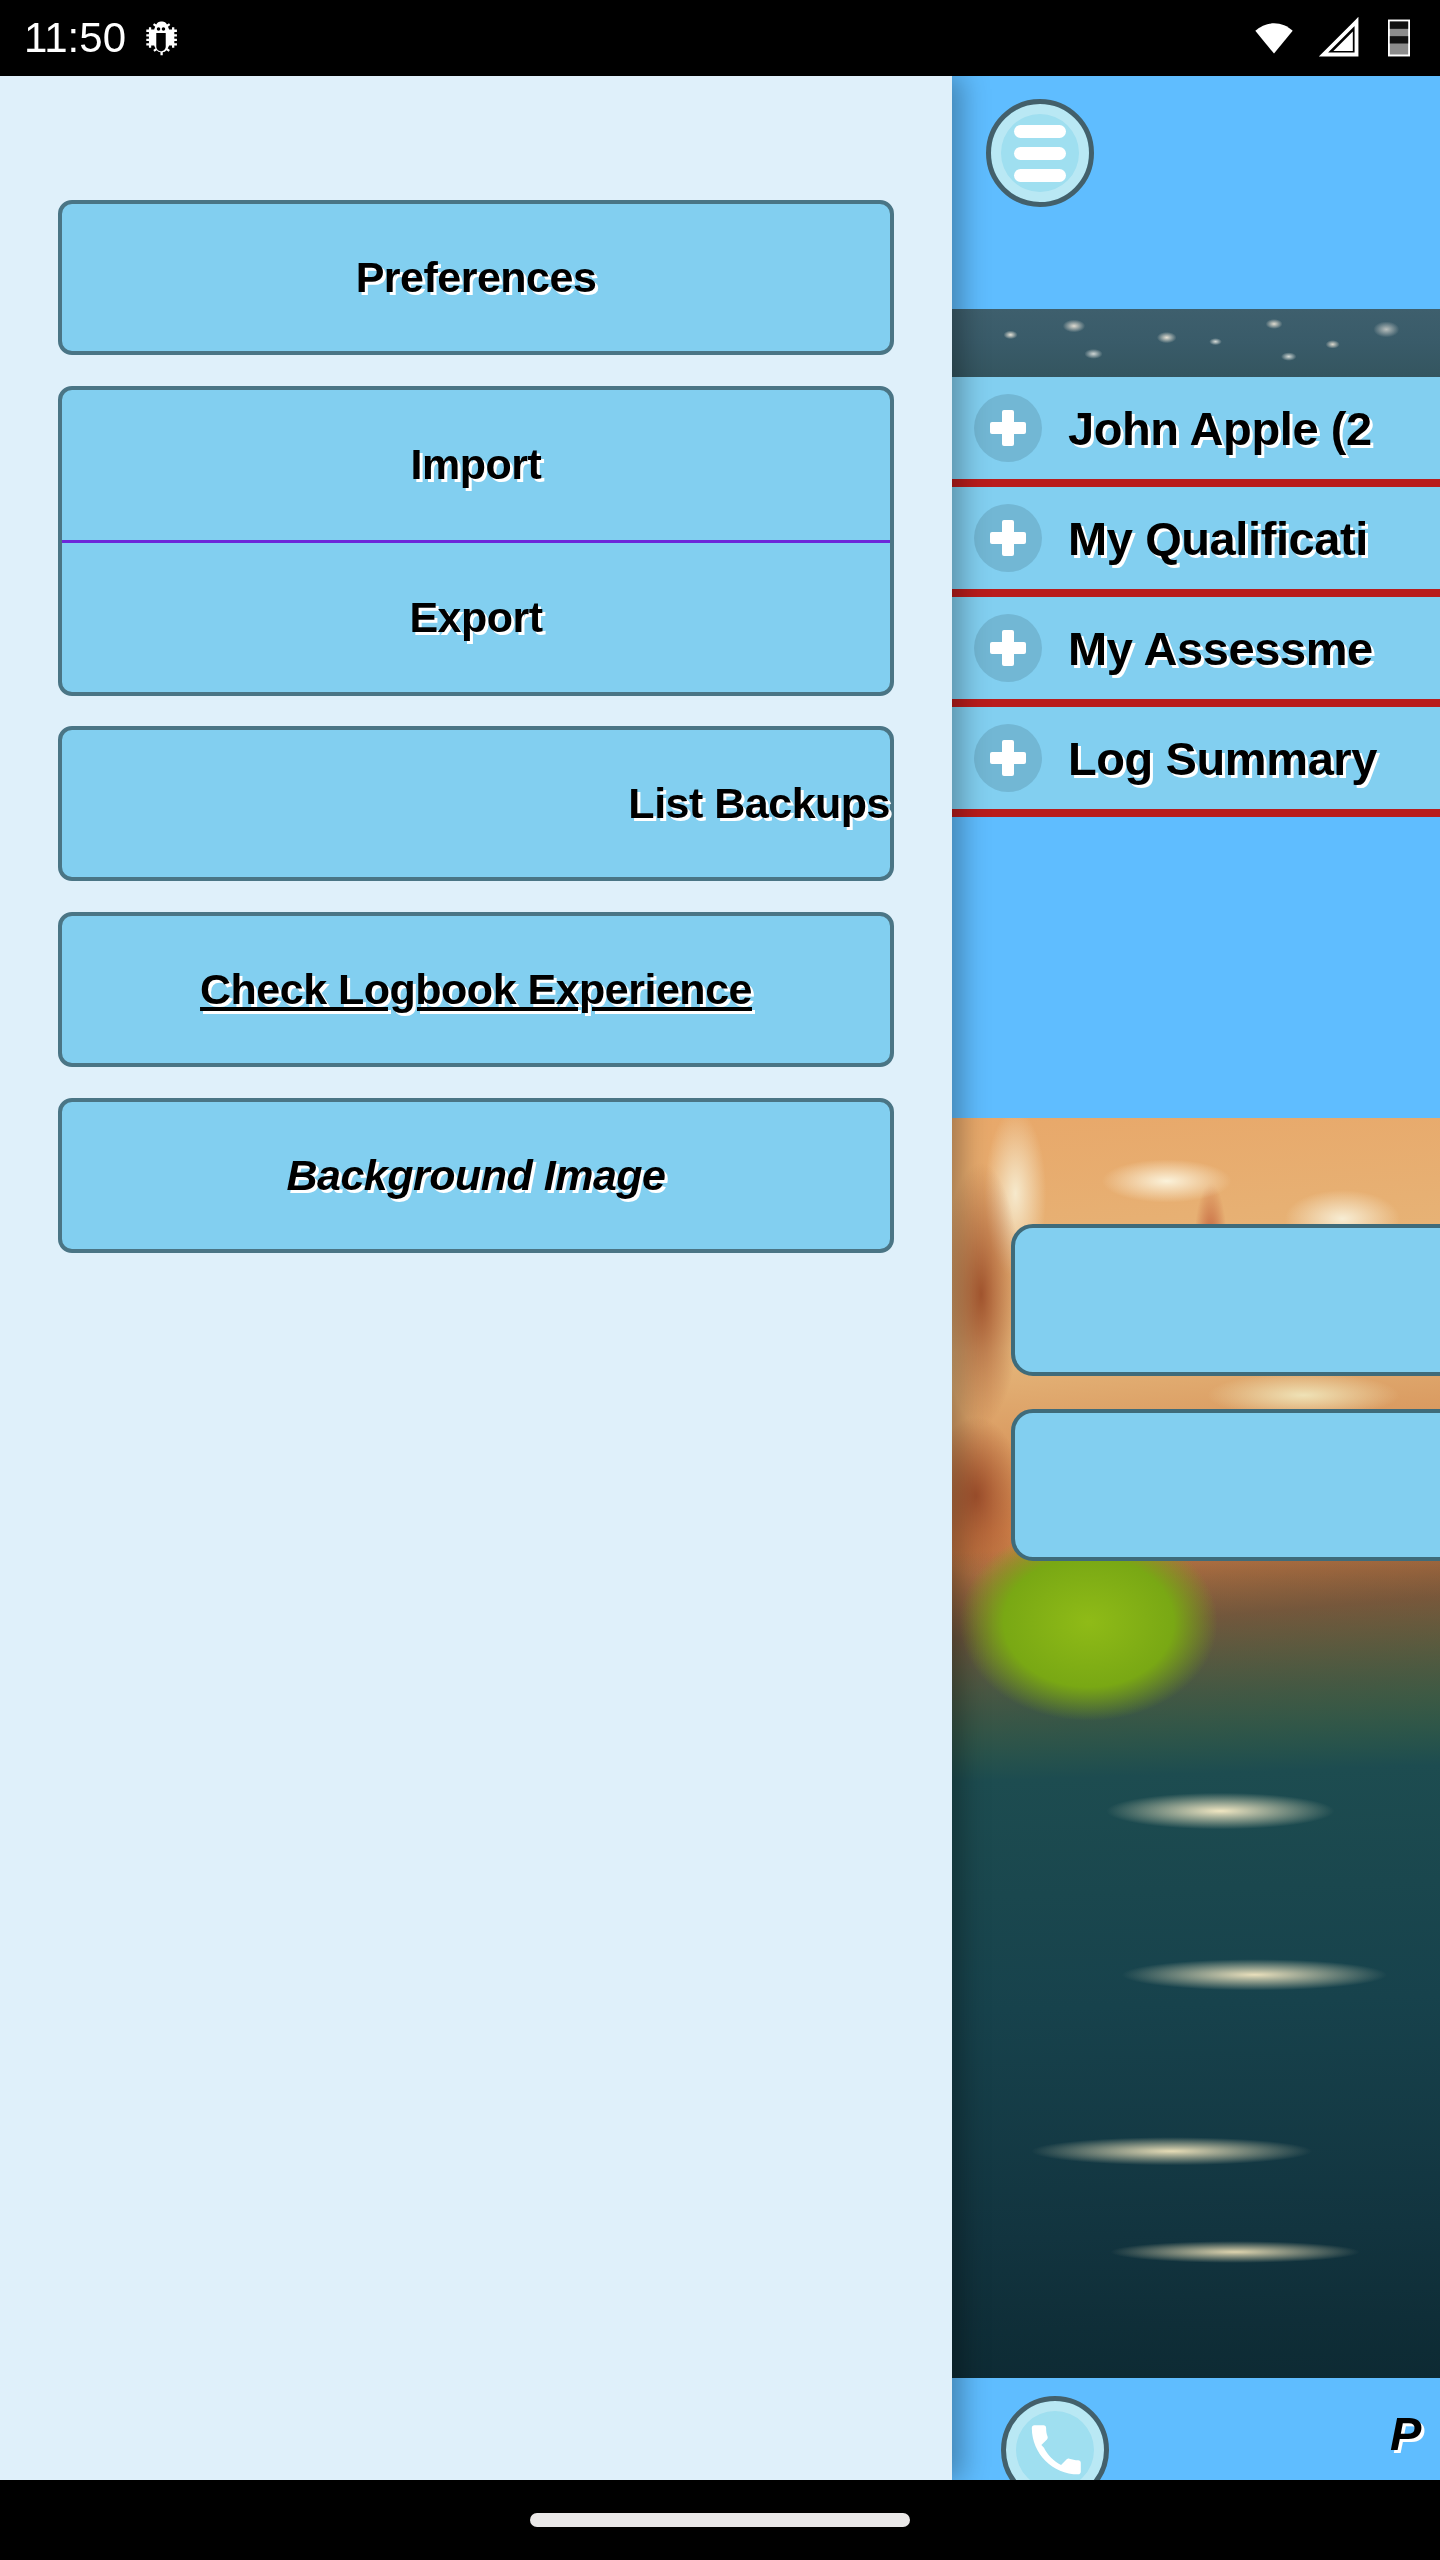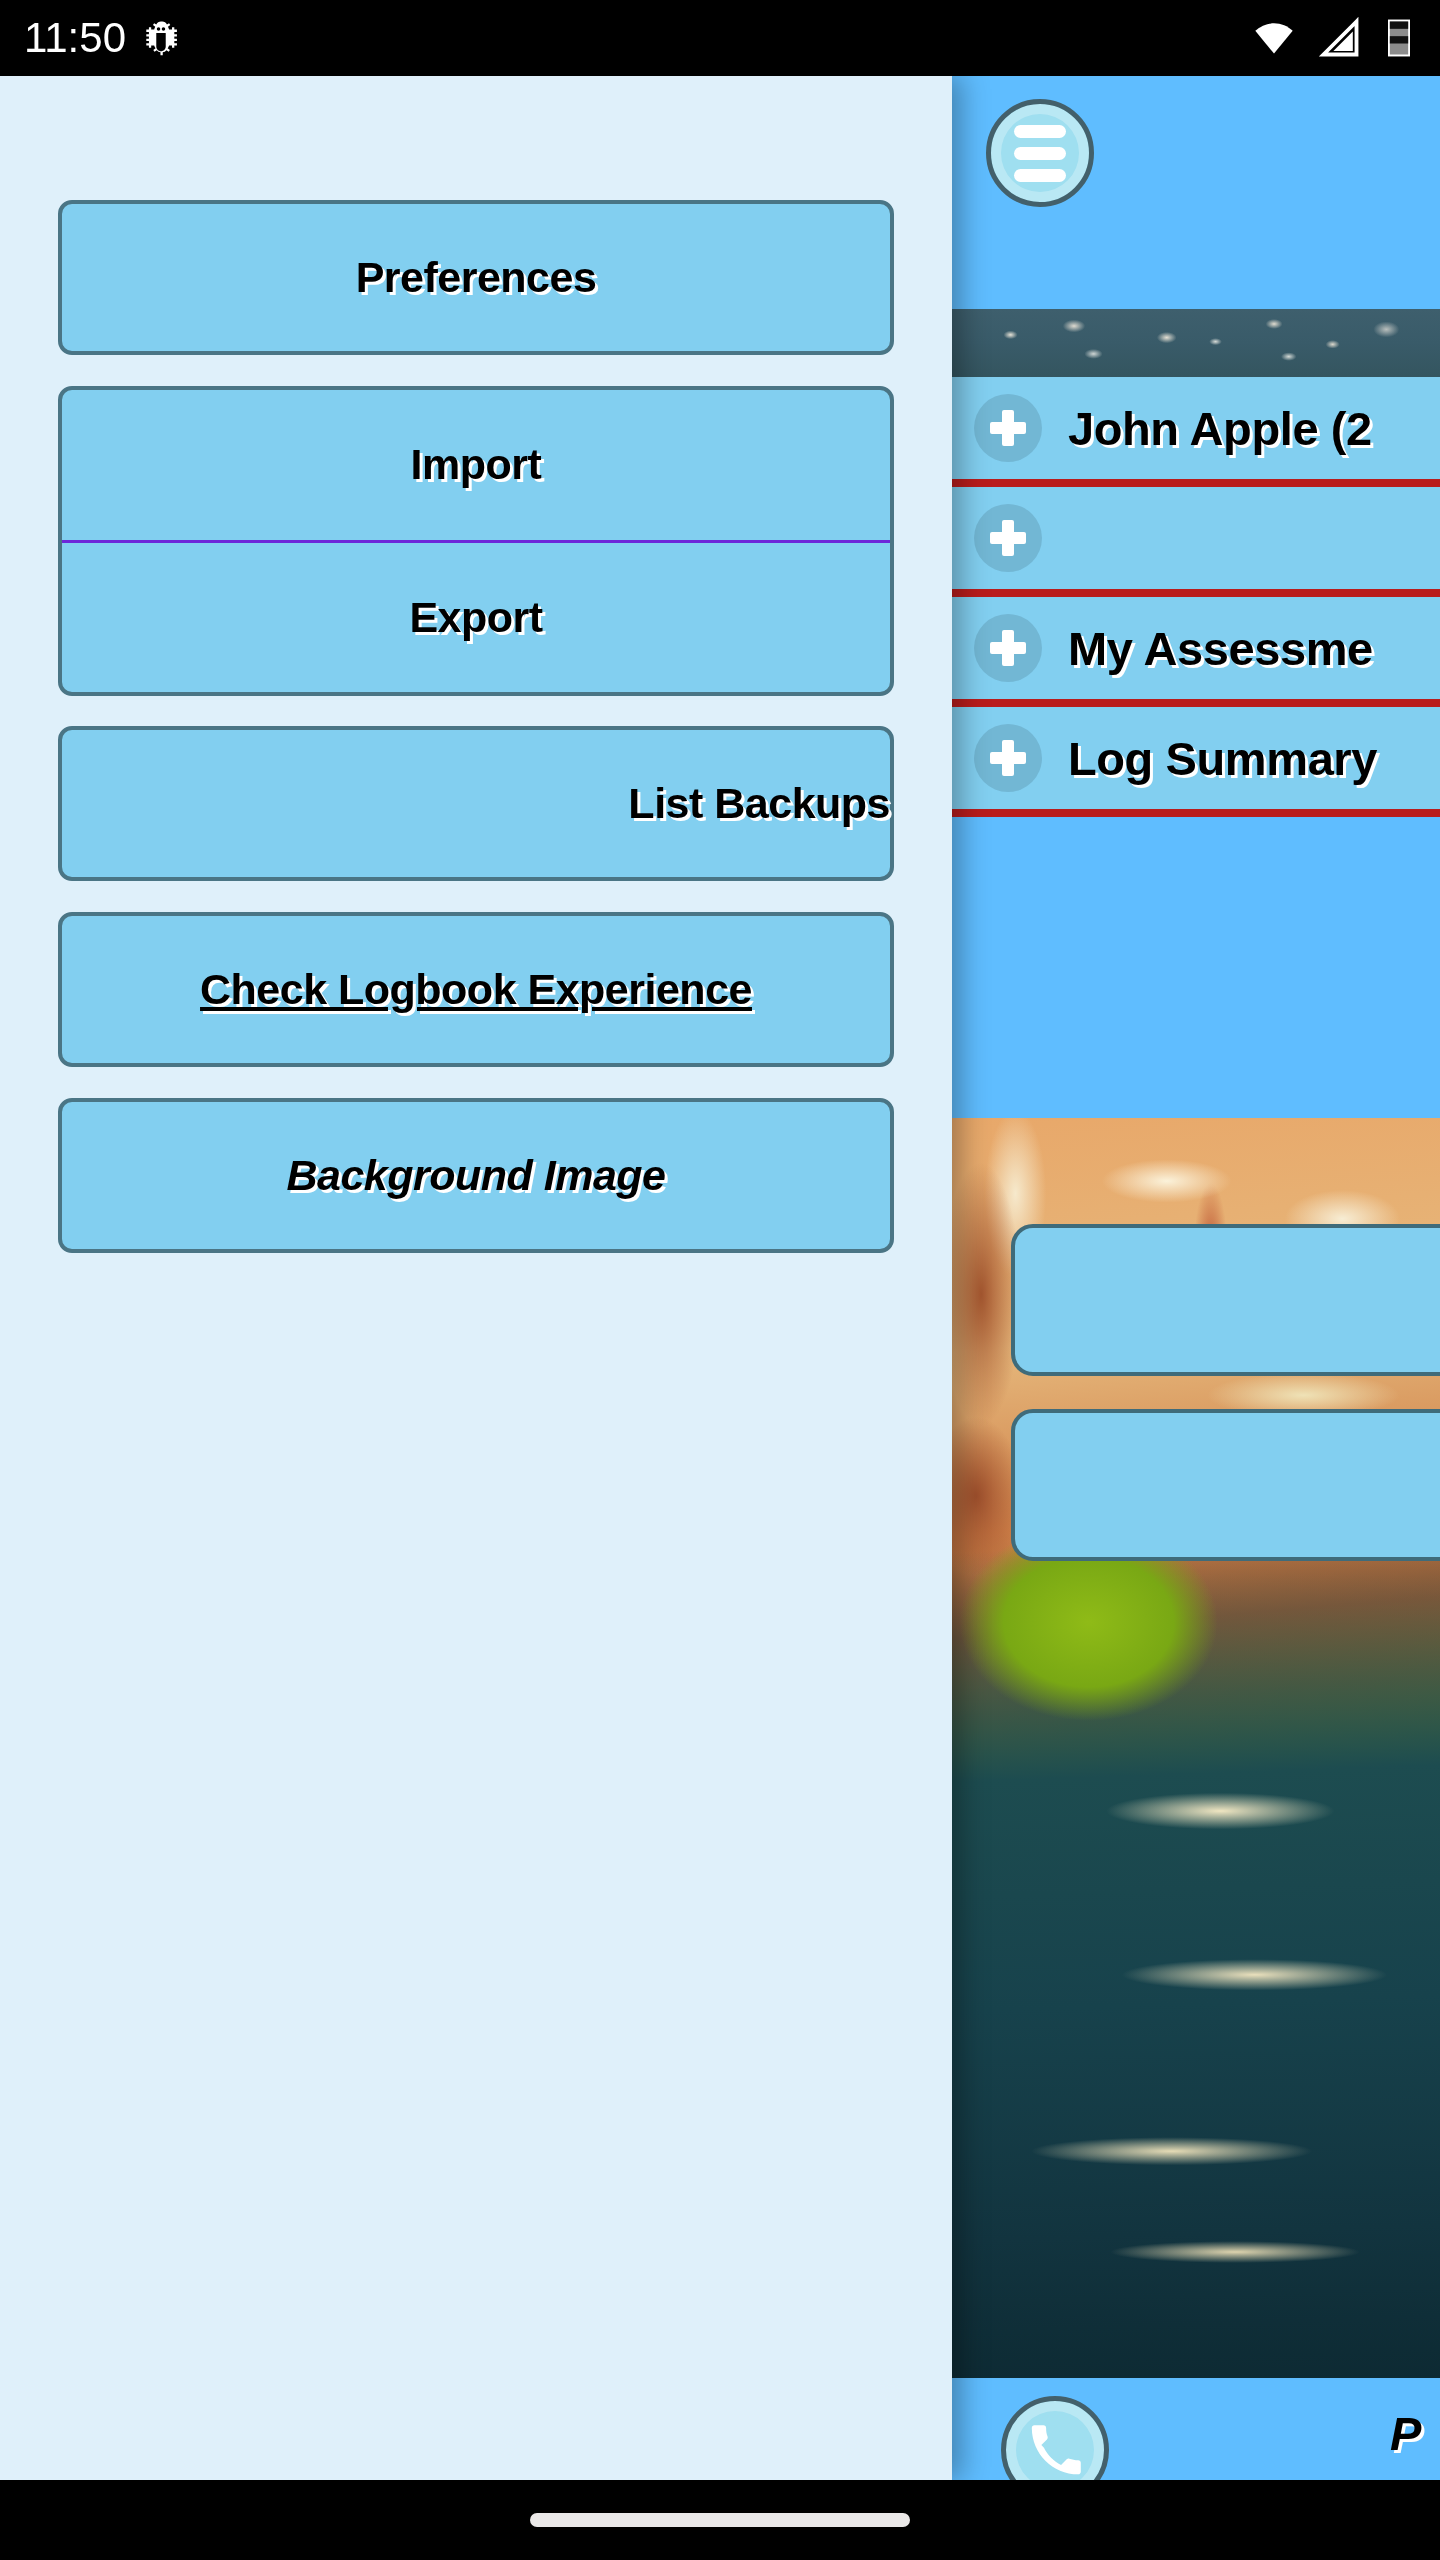--- a/index.html
+++ b/index.html
@@ -311,20 +311,21 @@
 
     <div id="photo-strip"></div>
 
     <div id="app-list">
       <div class="list-row">
         <span class="plus-chip"></span>
         <span class="list-label">John Apple (2</span>
       </div>
       <div class="list-row">
         <span class="plus-chip"></span>
+        <span class="list-label">My Qualificati</span>
       </div>
       <div class="list-row">
         <span class="plus-chip"></span>
         <span class="list-label">My Assessme</span>
       </div>
       <div class="list-row">
         <span class="plus-chip"></span>
         <span class="list-label">Log Summary</span>
       </div>
     </div>

